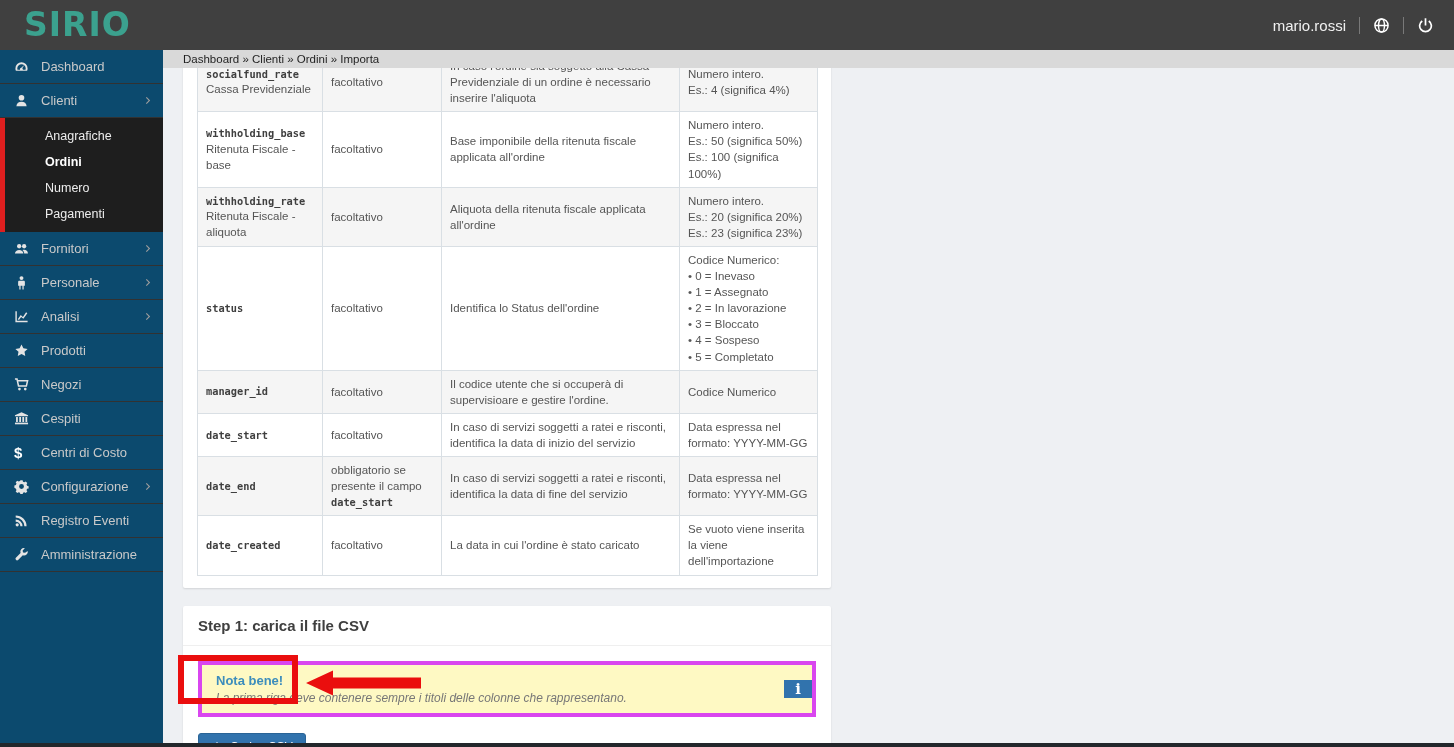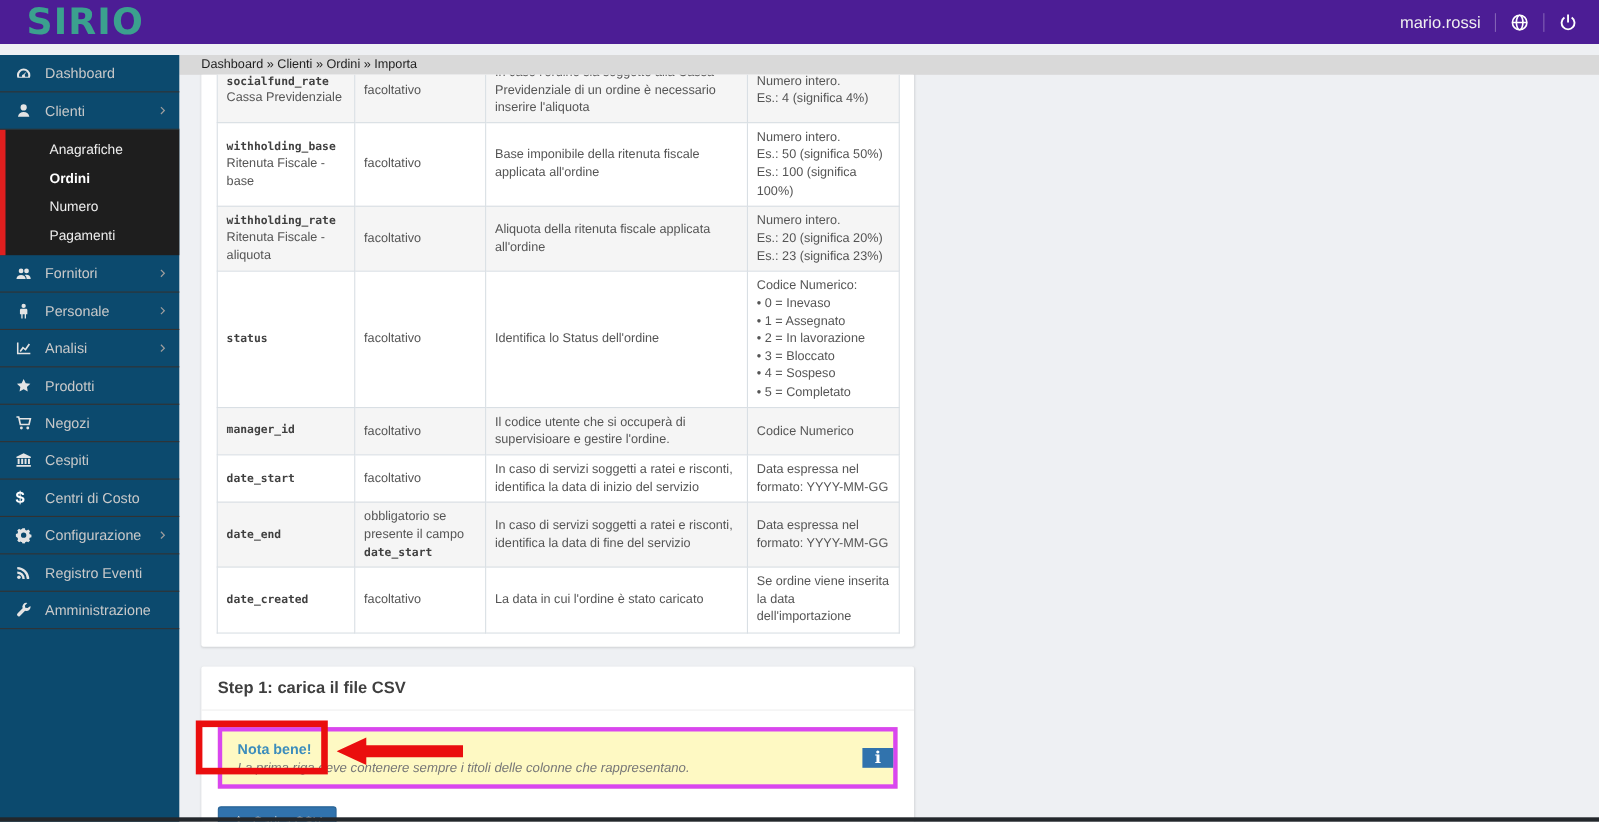--- a/index.html
+++ b/index.html
@@ -1,21 +1,21 @@
 <!DOCTYPE html>
 <html><head>
 <meta charset="utf-8">
 <style>
   html,body{margin:0;padding:0;}
   body{
     width:1454px;height:747px;overflow:hidden;position:relative;
     font-family:"Liberation Sans",sans-serif;background:#eef0f3;
   }
   
-  .topbar{position:absolute;top:0;left:0;width:1454px;height:40px;background:#4c1d95;z-index:6;
+  .topbar{position:absolute;top:0;left:0;width:1454px;height:50px;background:#404040;z-index:6;
           display:flex;align-items:center;justify-content:space-between;}
   .logo{width:163px;padding-left:24px;font-size:33px;font-weight:bold;color:#3ba18e;
         letter-spacing:1px;font-family:"DejaVu Sans",sans-serif;line-height:50px;}
   .topbar-right{display:flex;align-items:center;gap:13px;padding-right:20px;color:#f0f0f0;}
   .username{font-size:15px;}
   .tsep{width:1px;height:17px;background:rgba(255,255,255,.3);}
   .icon-btn{display:flex;align-items:center;justify-content:center;color:#fff;cursor:pointer;}
   .icon-btn svg{width:17px;height:17px;}
   
   .sidebar{position:absolute;top:50px;left:0;width:163px;bottom:0;background:#0c4a6e;z-index:5;}
@@ -312,21 +312,21 @@
               <td><span>obbligatorio se presente il campo</span> <span class="code">date_start</span></td>
               <td>In caso di servizi soggetti a ratei e risconti, identifica la data di fine del servizio</td>
               <td class="td-notes">Data espressa nel formato: YYYY-MM-GG</td>
             </tr>
             <tr>
               <td>
                 <div class="fname">date_created</div>
               </td>
               <td><span>facoltativo</span></td>
               <td>La data in cui l'ordine è stato caricato</td>
-              <td class="td-notes">Se ordine viene inserita la data dell'importazione</td>
+              <td class="td-notes">Se vuoto viene inserita la viene dell'importazione</td>
             </tr>
           </tbody>
       </table>
     </section>
 
     <section class="panel step-panel">
       <div class="step-header">Step 1: carica il file CSV</div>
       <div class="step-body">
         <div class="callout">
           <div class="callout-text">

